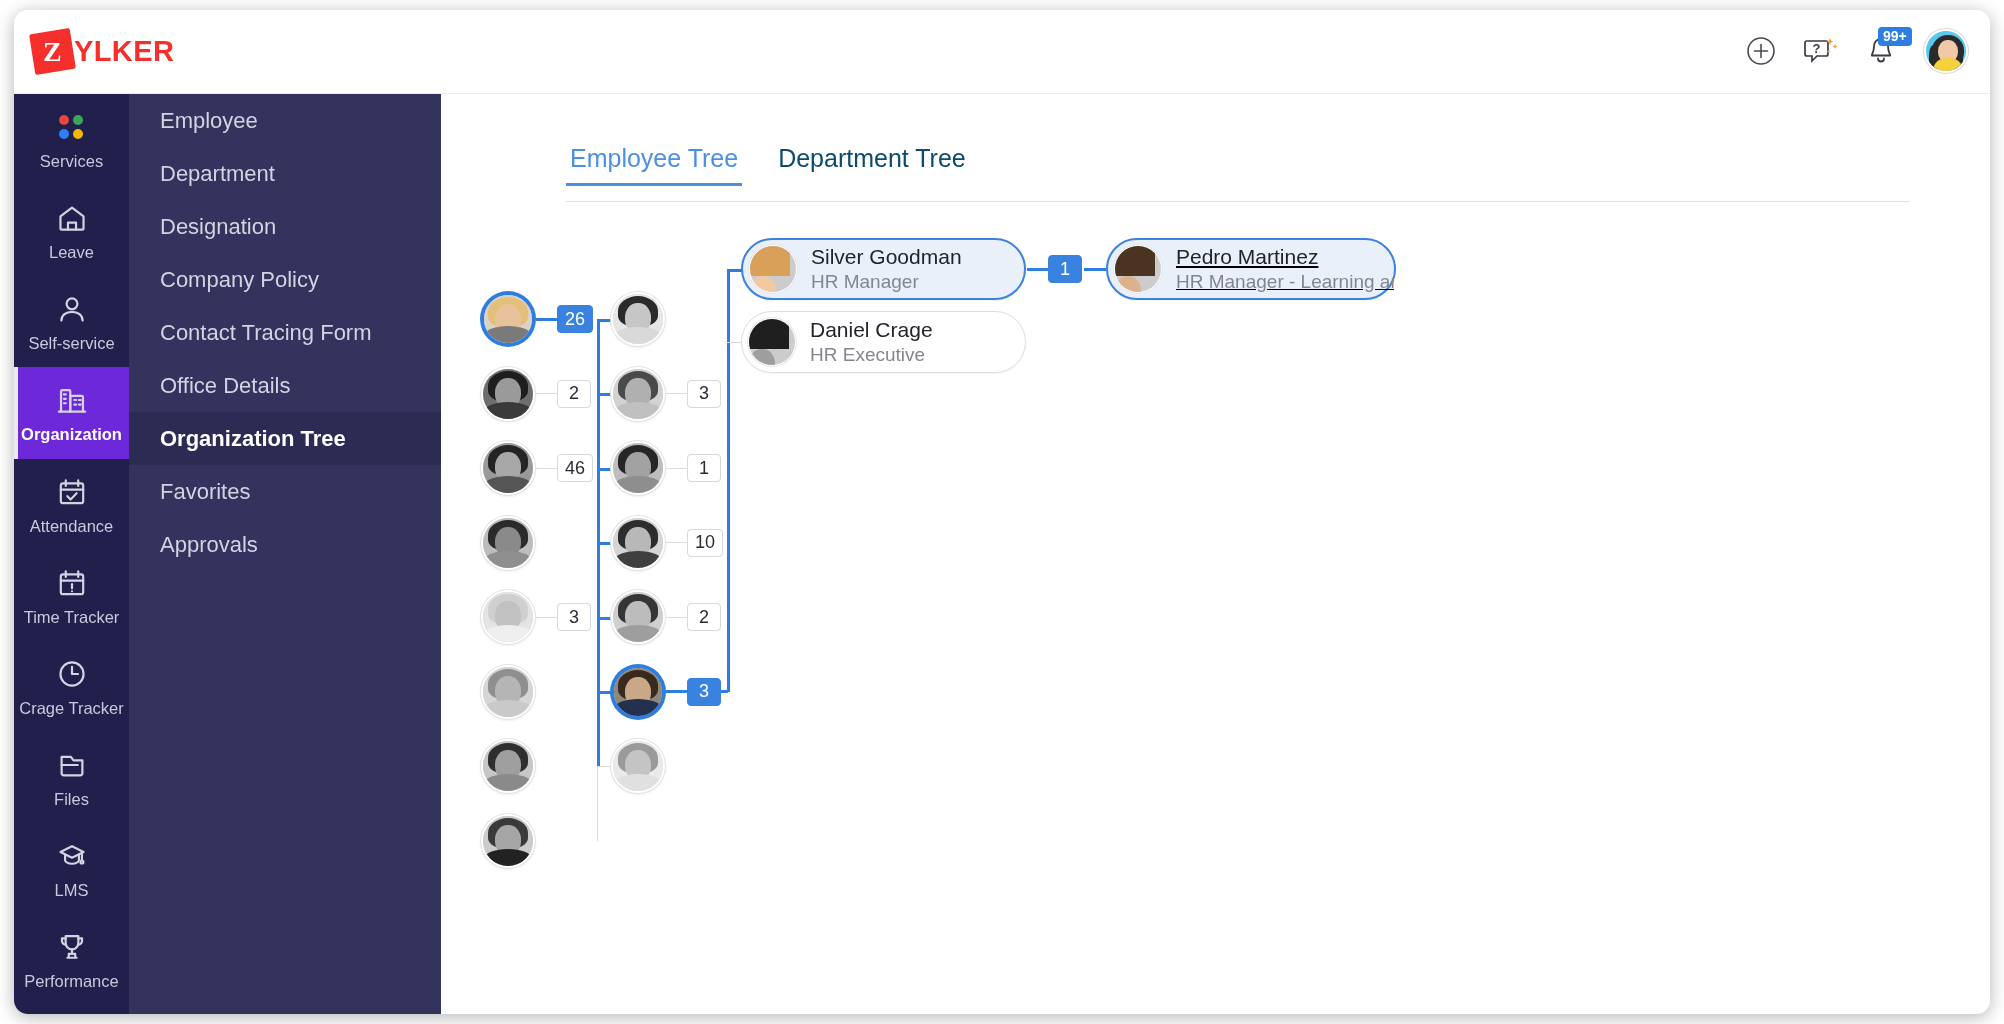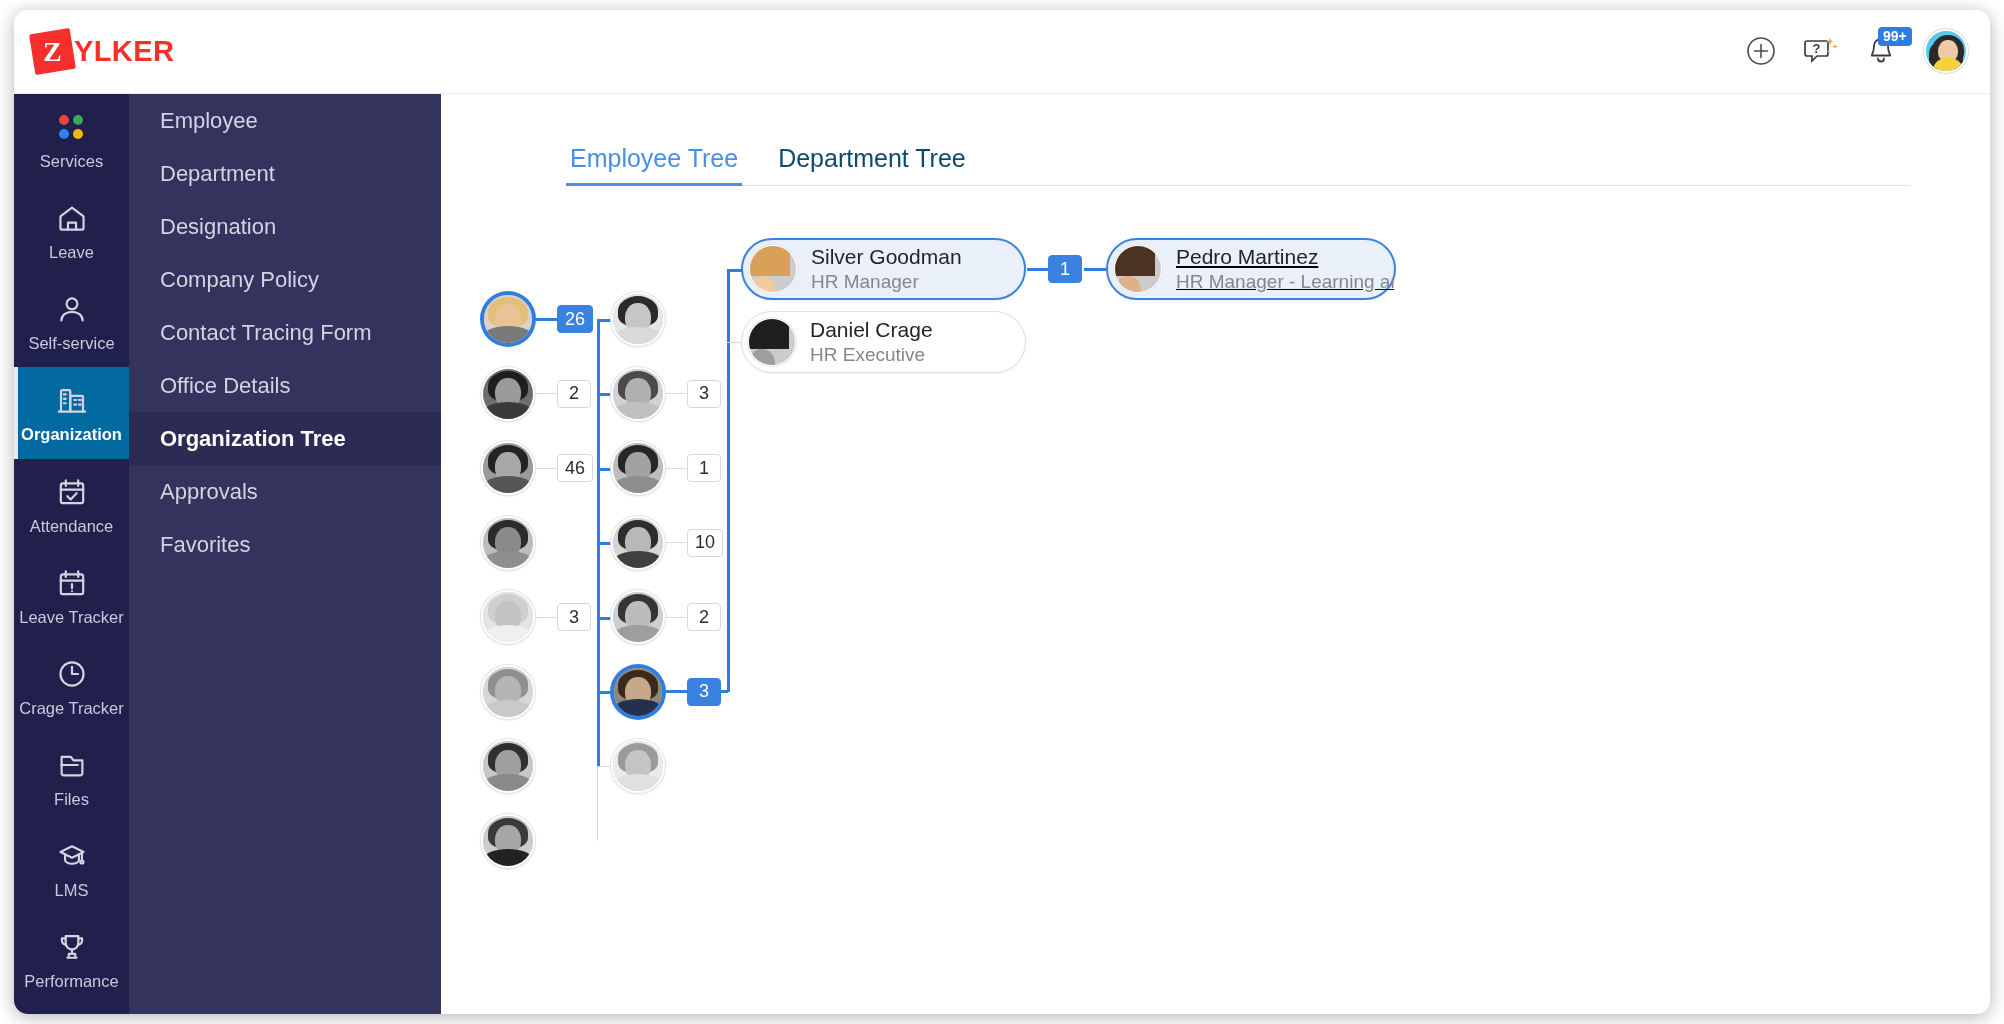--- a/index.html
+++ b/index.html
@@ -73,21 +73,21 @@
     overflow: hidden;
   }
   .rail-item {
     position: relative;
     padding: 16px 4px 14px 4px;
     text-align: center; color: #c9c9dc;
     font-size: 16.5px; line-height: 1.16;
     cursor: pointer;
   }
   .rail-item .ri-ico { height: 34px; display:flex; align-items:center; justify-content:center; margin-bottom: 8px; }
-  .rail-item.active { background: #0369a1; color: #ffffff; font-weight: bold; }
+  .rail-item.active { background: #6d28d9; color: #ffffff; font-weight: bold; }
   .rail-item.active::before {
     content:''; position:absolute; left:0; top:0; bottom:0; width:4px; background:#e9e9f2;
   }
   .dots { width: 26px; height: 24px; display:grid; grid-template-columns: 11px 11px; grid-template-rows: 11px 11px; gap: 3px; }
   .dots i { display:block; width:10px; height:10px; border-radius:50%; }
 
   
   .subnav {
     position: absolute; left: 115px; top: 84px;
     width: 312px; bottom: 0;
@@ -104,21 +104,21 @@
 
   
   .main {
     position: absolute; left: 427px; top: 84px; right: 0; bottom: 0;
     background: #ffffff; overflow: hidden;
   }
   .tabs {
     position: absolute; left: 125px; top: 50px; right: 80px;
     border-bottom: 1px solid #e2e2e8;
     display: flex; gap: 32px; align-items: flex-end;
-    padding-bottom: 0;
+    padding-bottom: 16px;
   }
   .tab {
     font-size: 25px; color: #0c4a6e; padding: 0 4px 12px 4px;
     cursor: pointer; position: relative;
   }
   .tab.active { color: #4a8fe2; }
   .tab.active::after {
     content:''; position:absolute; left:0; right:0; bottom:-1px; height:3px; background:#4a8fe2;
   }
 
@@ -270,21 +270,21 @@
       </div>
       <div class="rail-item">
         <div class="ri-ico">
           <svg width="30" height="30" viewBox="0 0 26 26">
             <rect x="3.3" y="5.5" width="19.4" height="17.2" rx="2" fill="none" stroke="#d3d3e2" stroke-width="1.9" stroke-linejoin="round" stroke-linecap="round"></rect>
             <path d="M7.6 2.8v5M18.4 2.8v5M3.3 11h19.4" fill="none" stroke="#d3d3e2" stroke-width="1.9" stroke-linejoin="round" stroke-linecap="round"></path>
             <path d="M13 14v3.6" fill="none" stroke="#d3d3e2" stroke-width="1.9" stroke-linejoin="round" stroke-linecap="round"></path>
             <circle cx="13" cy="20.2" r="0.95" fill="#d3d3e2" stroke="none"></circle>
           </svg>
         </div>
-        <div>Leave Tracker</div>
+        <div>Time Tracker</div>
       </div>
       <div class="rail-item">
         <div class="ri-ico">
           <svg width="30" height="30" viewBox="0 0 26 26">
             <circle cx="13" cy="13" r="10" fill="none" stroke="#d3d3e2" stroke-width="1.9" stroke-linejoin="round" stroke-linecap="round"></circle>
             <path d="M13 6.8V13h5.2" fill="none" stroke="#d3d3e2" stroke-width="1.9" stroke-linejoin="round" stroke-linecap="round"></path>
           </svg>
         </div>
         <div>Crage Tracker</div>
       </div>
@@ -336,24 +336,24 @@
       <div class="subnav-item">
         <span>Contact Tracing Form</span>
       </div>
       <div class="subnav-item">
         <span>Office Details</span>
       </div>
       <div class="subnav-item active">
         <span>Organization Tree</span>
       </div>
       <div class="subnav-item">
+        <span>Favorites</span>
+      </div>
+      <div class="subnav-item">
         <span>Approvals</span>
-      </div>
-      <div class="subnav-item">
-        <span>Favorites</span>
       </div>
     </div>
 
   <div class="main">
     <div class="tabs" id="tabbar">
         <div class="tab active">Employee Tree</div>
         <div class="tab">Department Tree</div>
       </div>
     <div class="canvas" id="canvas">
         <div class="ln blue" style="left: 156px; top: 105px; width: 3px; height: 447px;"></div>

